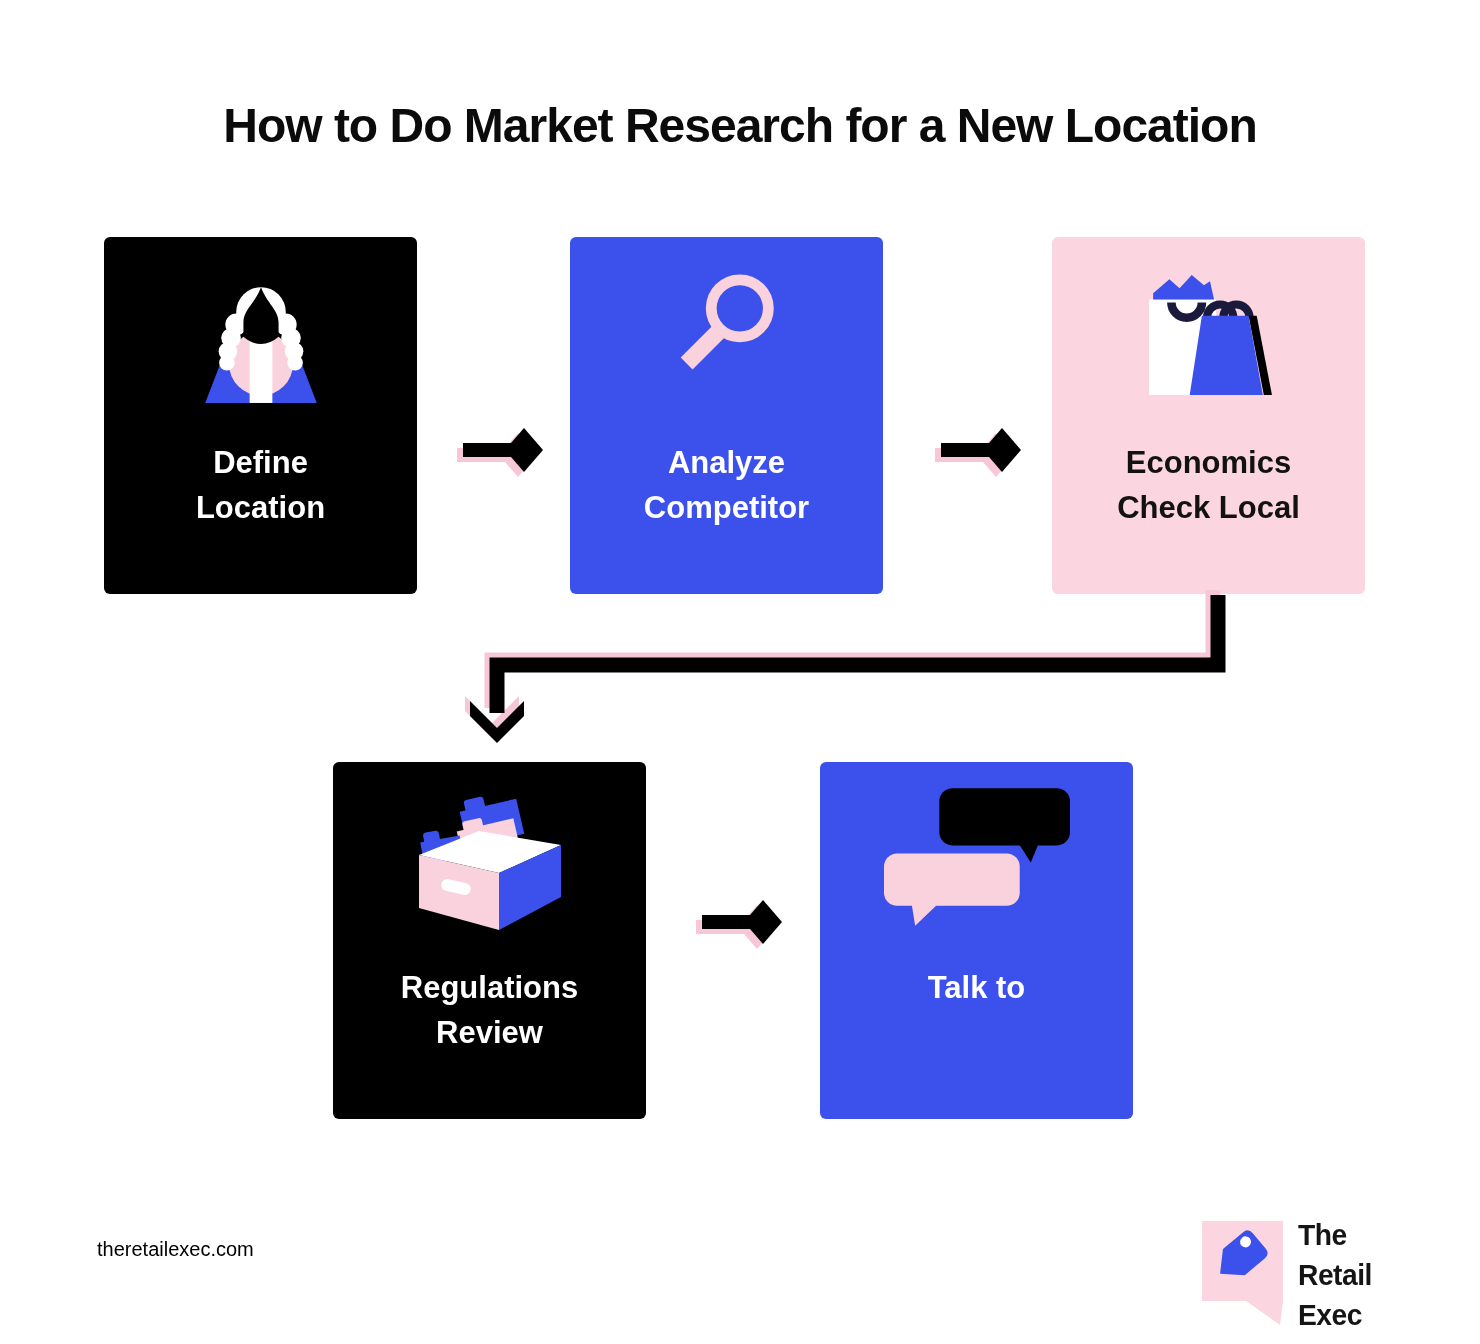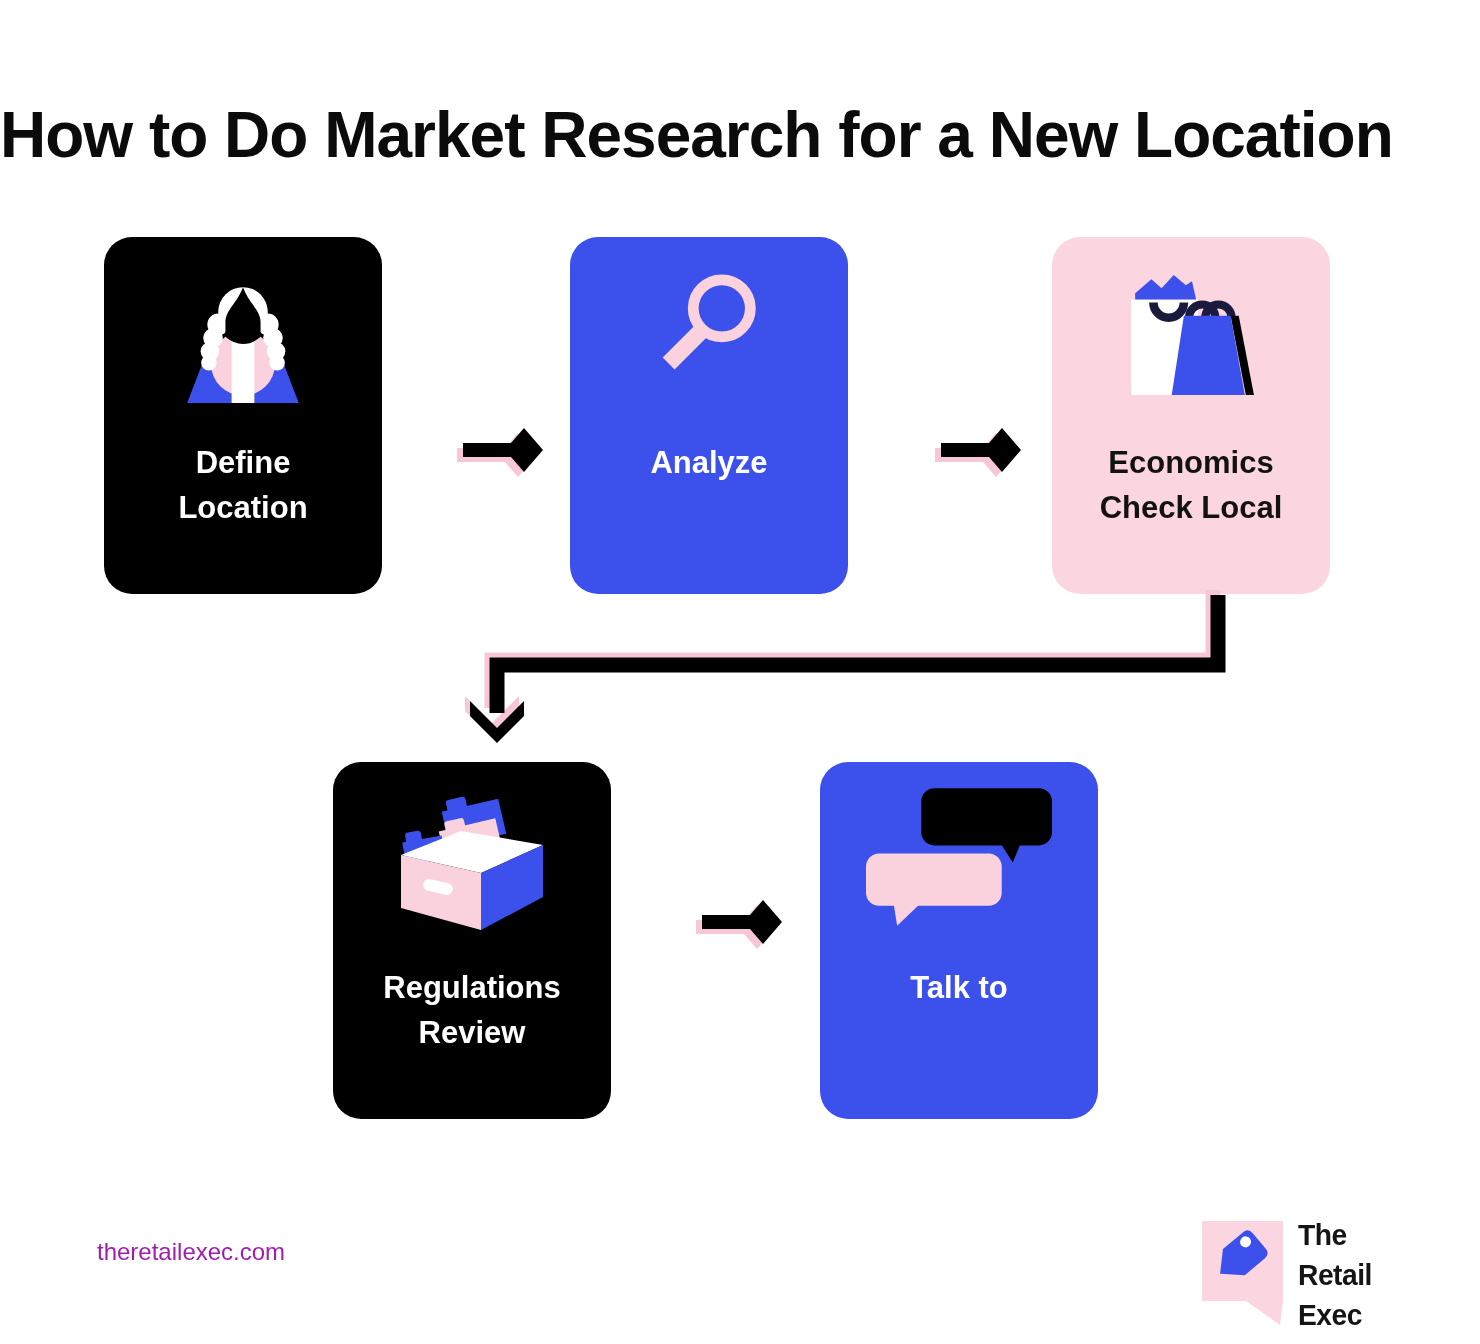--- a/index.html
+++ b/index.html
@@ -10,26 +10,26 @@
     --shadow-pink:#F8C7D7;
     --ink:#0B0B0B;
   }
   *{margin:0;padding:0;box-sizing:border-box;}
   html,body{background:#ffffff;}
   body{font-family:"Liberation Sans","DejaVu Sans",sans-serif;}
   .page{position:relative;width:1480px;height:1344px;background:#ffffff;overflow:hidden;}
 
   .title{
     position:absolute;left:0;right:0;top:98px;
-    text-align:left;font-size:64px;font-weight:bold;
+    text-align:center;font-size:48px;font-weight:bold;
     letter-spacing:-1px;color:var(--ink);
   }
 
   .card{
-    position:absolute;width:278px;height:357px;border-radius:28px;
+    position:absolute;width:313px;height:357px;border-radius:6px;
   }
   .card.bg-black{background:#000000;}
   .card.bg-blue{background:var(--blue);}
   .card.bg-pink{background:var(--pink);}
 
   .icon-wrap{
     position:absolute;left:50%;transform:translateX(-50%);
     line-height:0;
   }
   .label{
@@ -52,21 +52,21 @@
   .f-blue{fill:var(--blue);}
   .f-pink{fill:var(--icon-pink);}
   .f-boxpink{fill:var(--pink);}
   .f-white{fill:#ffffff;}
   .f-black{fill:#000000;}
   .s-pink{stroke:var(--icon-pink);fill:none;}
   .s-navy{stroke:var(--navy);fill:none;}
 
   .site{
     position:absolute;left:97px;top:1238px;
-    font-size:24px;color:#a21caf;
+    font-size:20px;color:#000000;
   }
 
   .logo{position:absolute;left:1202px;top:1197px;width:190px;height:130px;margin-top:24px;}
   .logo-badge{position:absolute;left:0;top:0;line-height:0;}
   .logo-text{
     position:absolute;left:96px;top:-6px;
     font-size:30px;font-weight:bold;color:#151515;line-height:40px;
     transform:scaleX(0.94);transform-origin:left top;letter-spacing:-0.5px;
   }
   .logo-text span{display:block;}
@@ -109,20 +109,21 @@
 
   <div class="card bg-blue" style="left:570px;top:237px;">
     <div class="icon-wrap" style="top:30px;">
       <svg width="128" height="128" viewBox="0 0 130 130">
         <circle class="s-pink" cx="78" cy="42" r="29" stroke-width="11"></circle>
         <line class="s-pink" x1="57" y1="65" x2="24" y2="98" stroke-width="17"></line>
       </svg>
     </div>
     <div class="label t-white">
       <span>Analyze</span>
+      <span>Competitor</span>
     </div>
   </div>
 
   <svg class="arrow" style="left:941px;top:422px;" viewBox="0 0 80 56">
     <rect class="f-black" x="0" y="21" width="48" height="14"></rect>
     <polygon class="f-black" points="42,28 61,6 80,28 61,50"></polygon>
   </svg>
 
   <div class="card bg-pink" style="left:1052px;top:237px;">
     <div class="icon-wrap" style="top:36px;">

